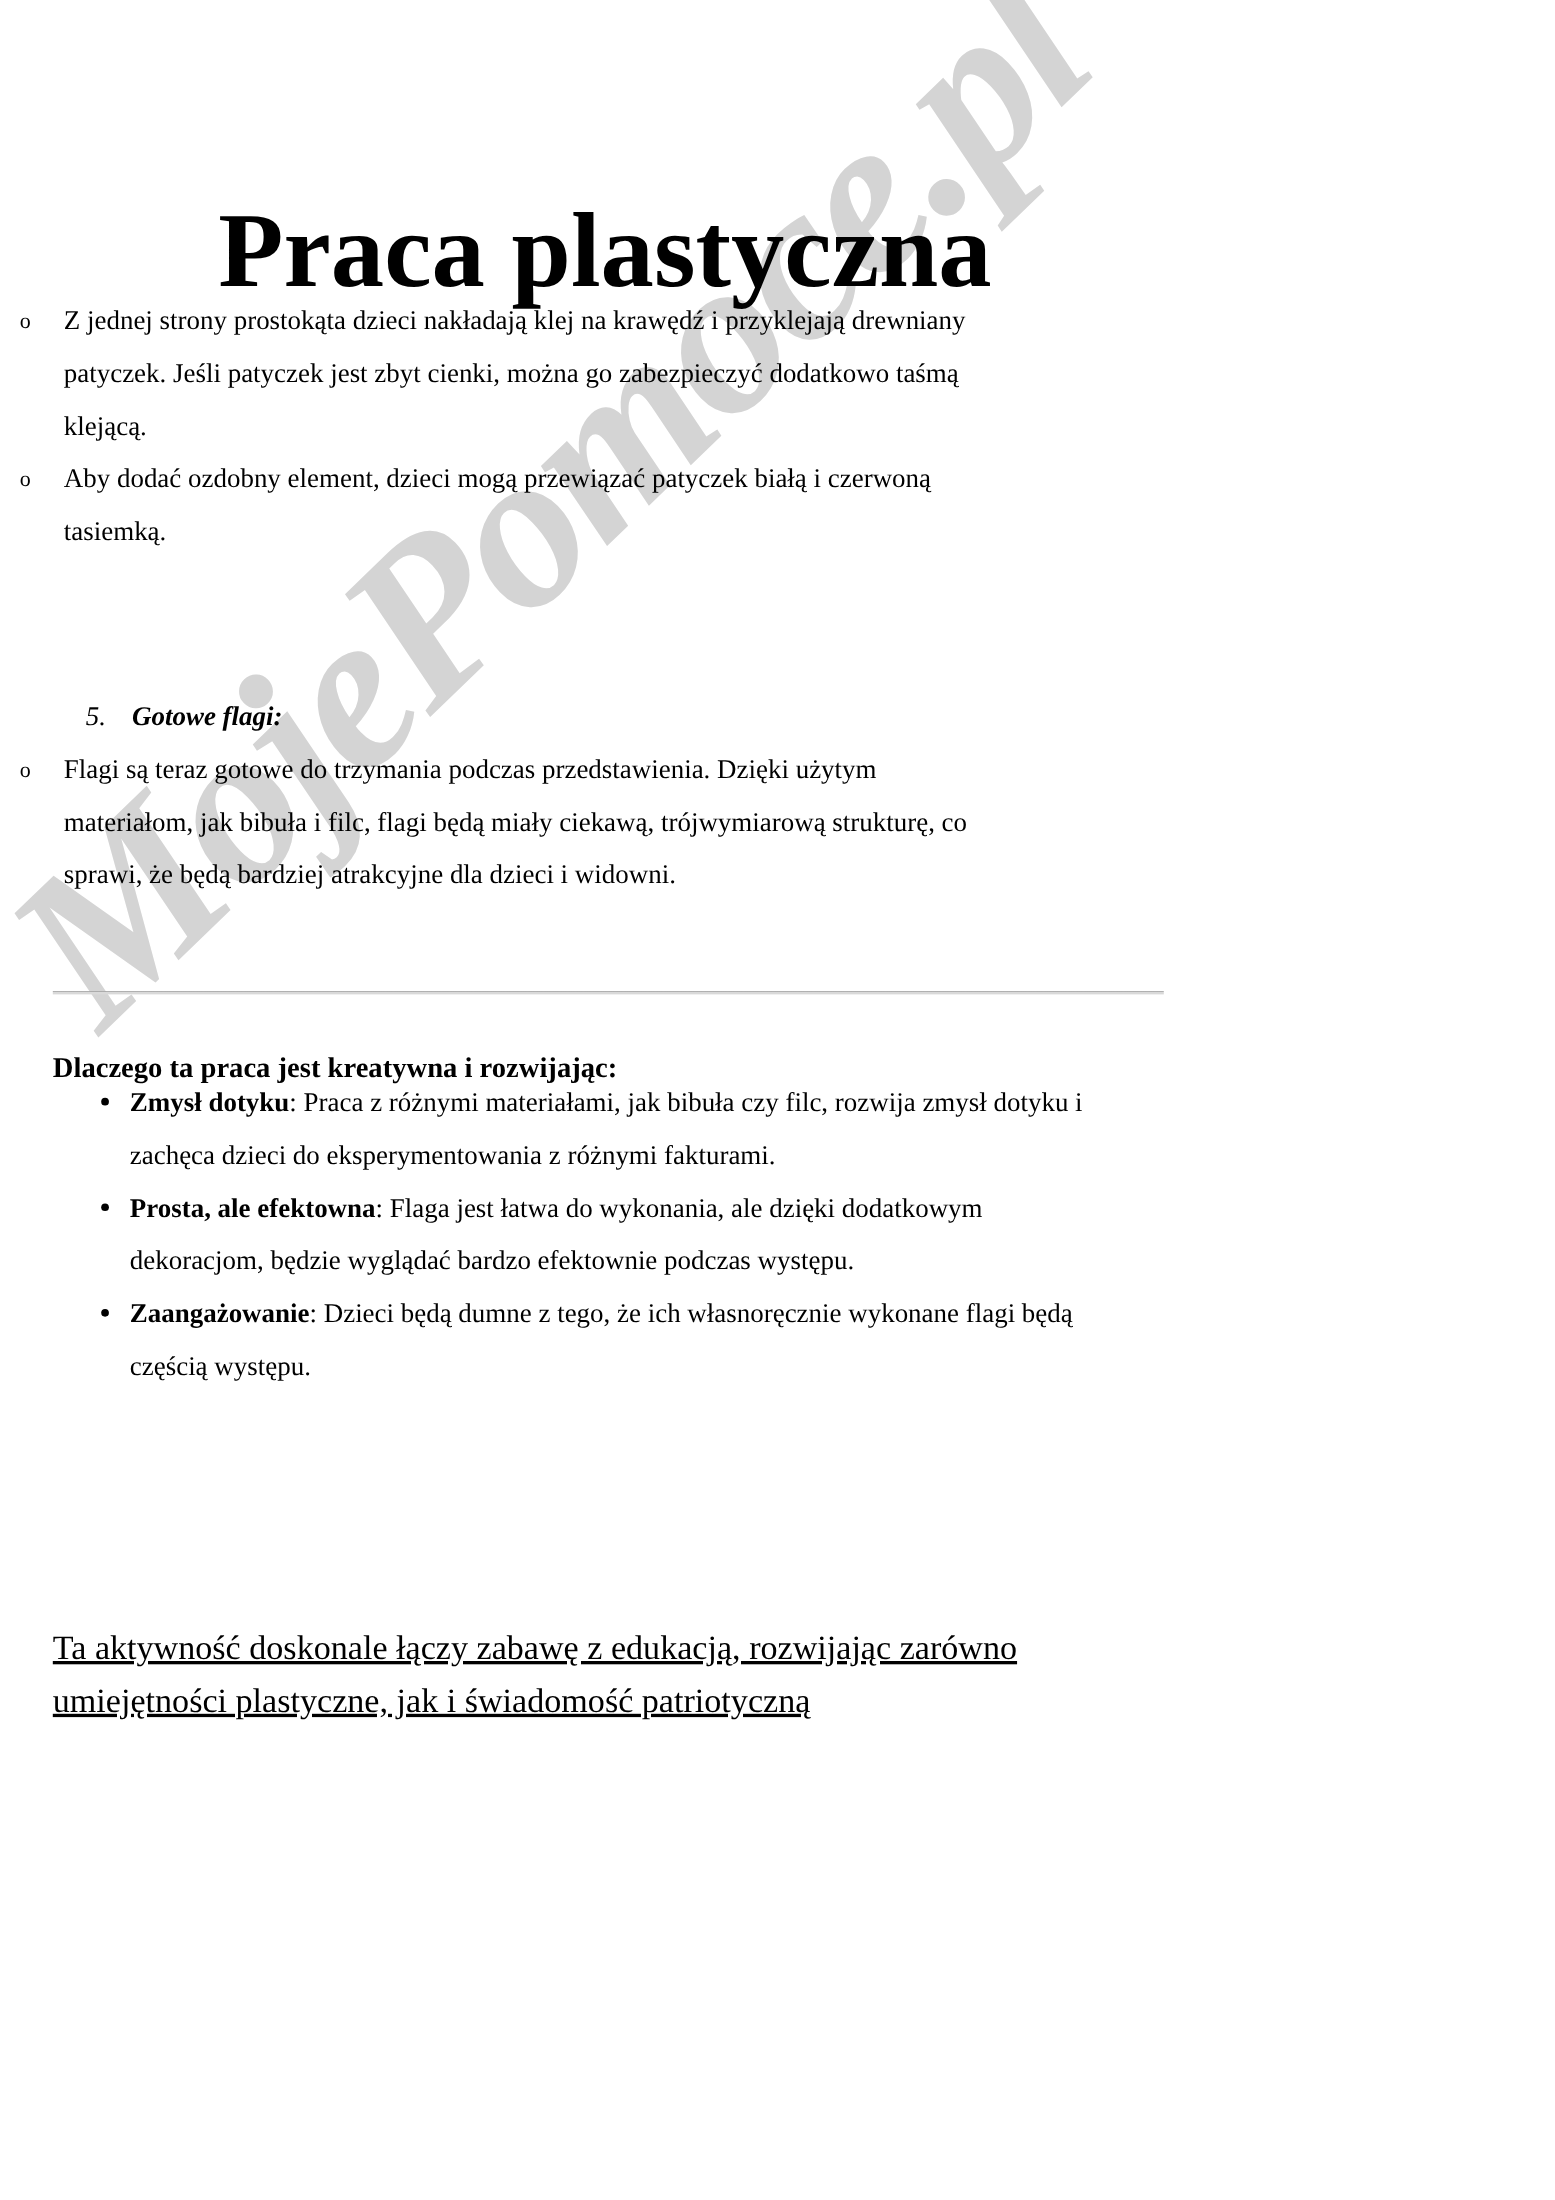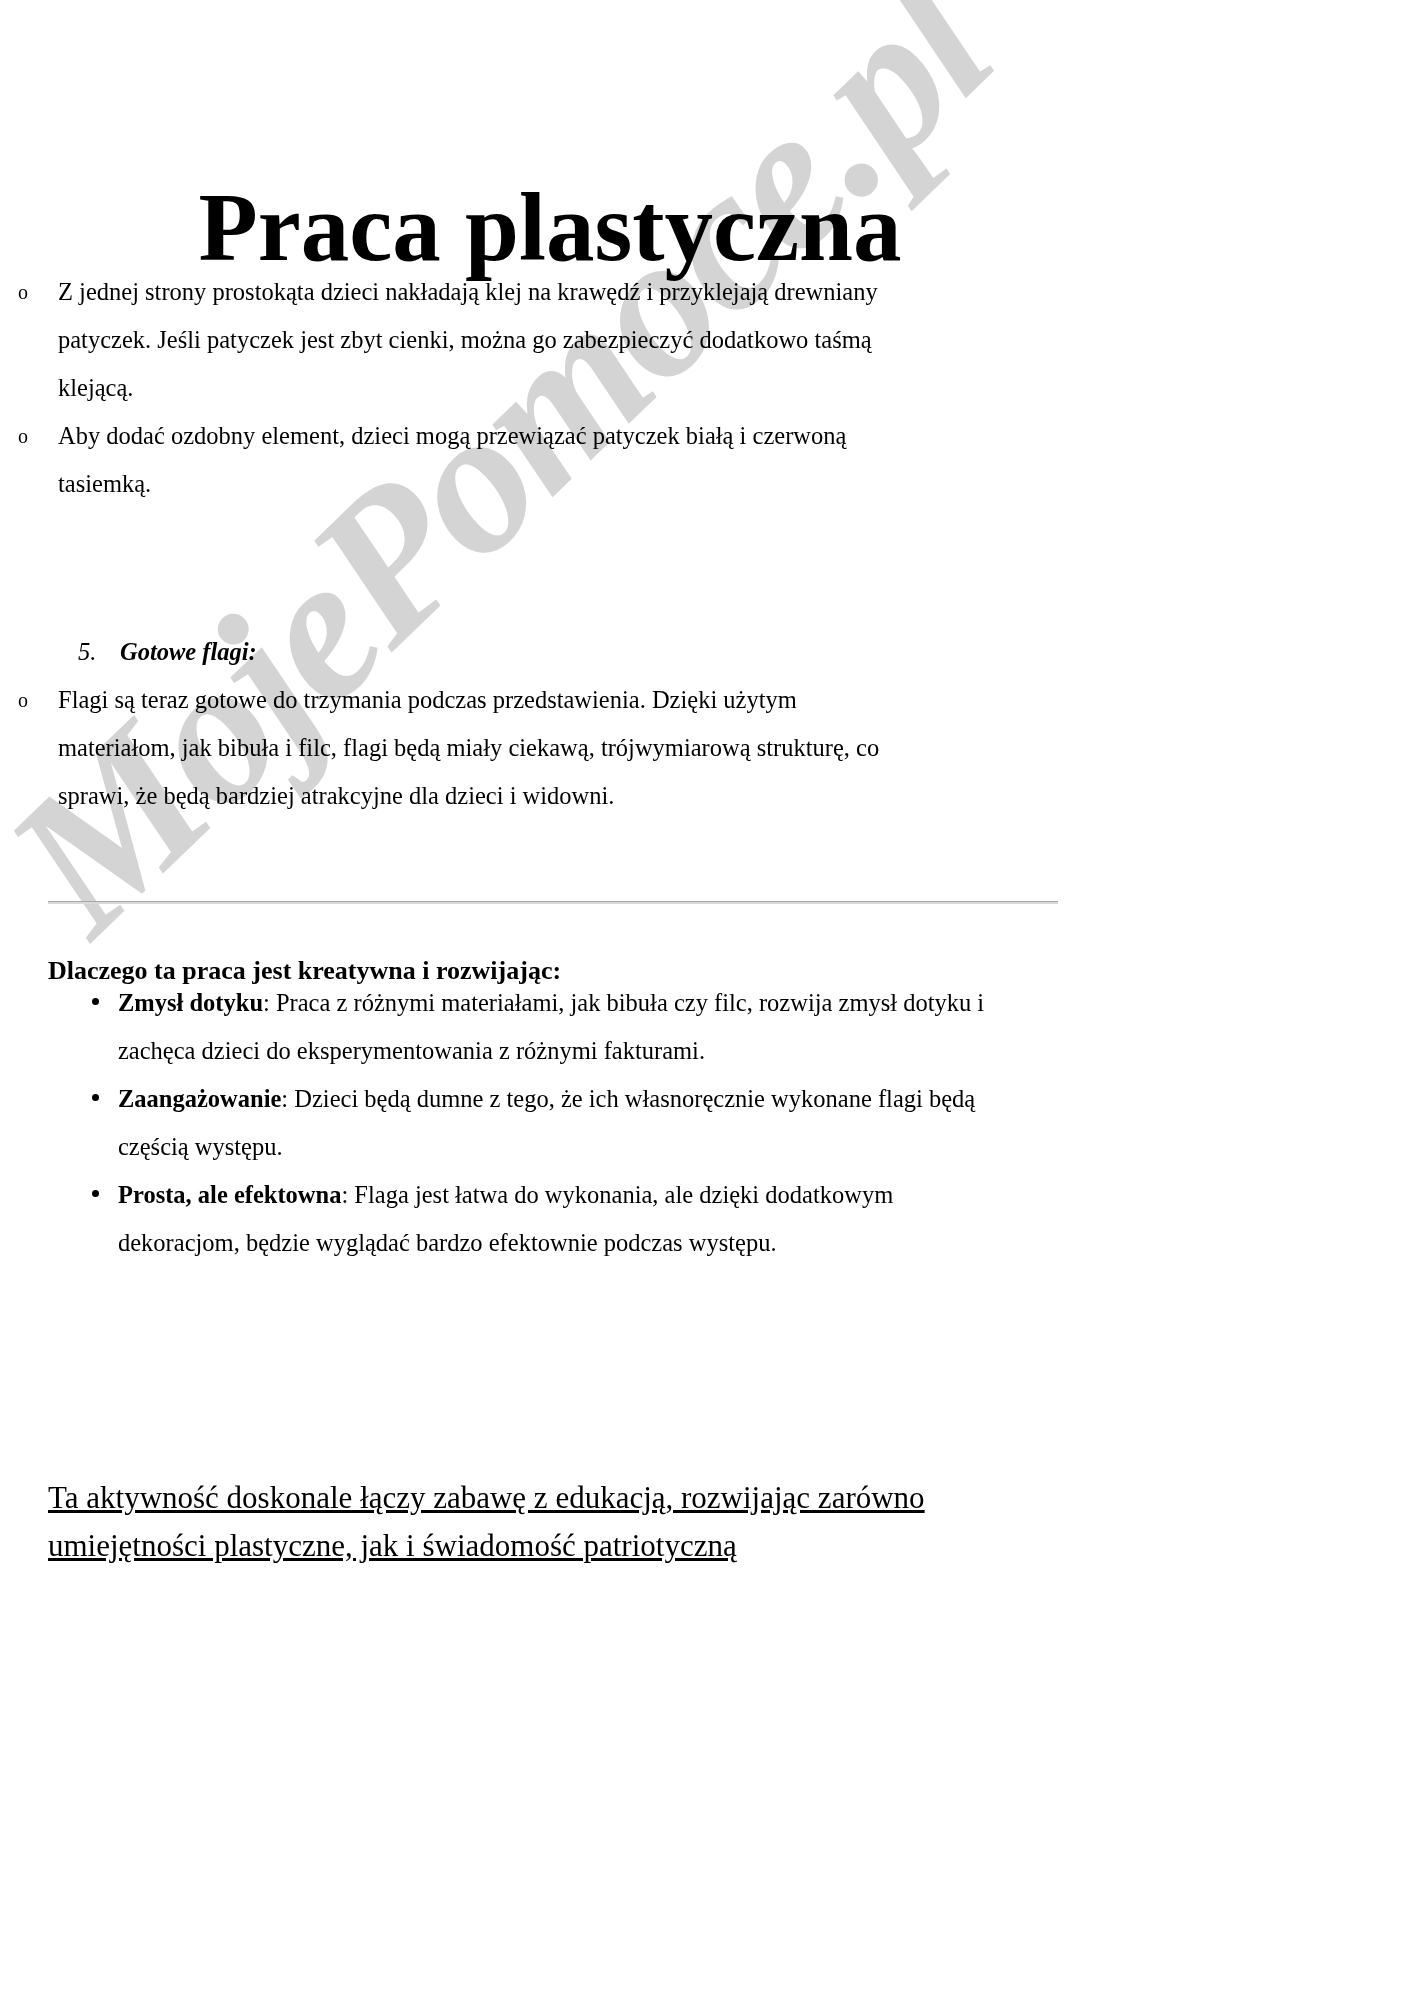--- a/index.html
+++ b/index.html
@@ -210,26 +210,26 @@
   <div id="divider"></div>
 
   <h2 id="section-heading">Dlaczego ta praca jest kreatywna i rozwijając:</h2>
 
   <div class="content-block body-text" style="top:979px;left:78px;width:1000px;">
     <ul class="dot-list">
       <li class="dot-item" style="width:905px;">
         <span class="dot"></span>
         <b>Zmysł dotyku</b><span>: Praca z różnymi materiałami, jak bibuła czy filc, rozwija zmysł dotyku i zachęca dzieci do eksperymentowania z różnymi fakturami.</span>
       </li>
+      <li class="dot-item" style="width:900px;">
+        <span class="dot"></span>
+        <b>Prosta, ale efektowna</b><span>: Flaga jest łatwa do wykonania, ale dzięki dodatkowym dekoracjom, będzie wyglądać bardzo efektownie podczas występu.</span>
+      </li>
       <li class="dot-item" style="width:915px;">
         <span class="dot"></span>
         <b>Zaangażowanie</b><span>: Dzieci będą dumne z tego, że ich własnoręcznie wykonane flagi będą częścią występu.</span>
       </li>
-      <li class="dot-item" style="width:900px;">
-        <span class="dot"></span>
-        <b>Prosta, ale efektowna</b><span>: Flaga jest łatwa do wykonania, ale dzięki dodatkowym dekoracjom, będzie wyglądać bardzo efektownie podczas występu.</span>
-      </li>
     </ul>
   </div>
 
   <p id="closing-para">Ta aktywność doskonale łączy zabawę z edukacją, rozwijając zarówno umiejętności plastyczne, jak i świadomość patriotyczną</p>
 
 </div>
 
 </body></html>

